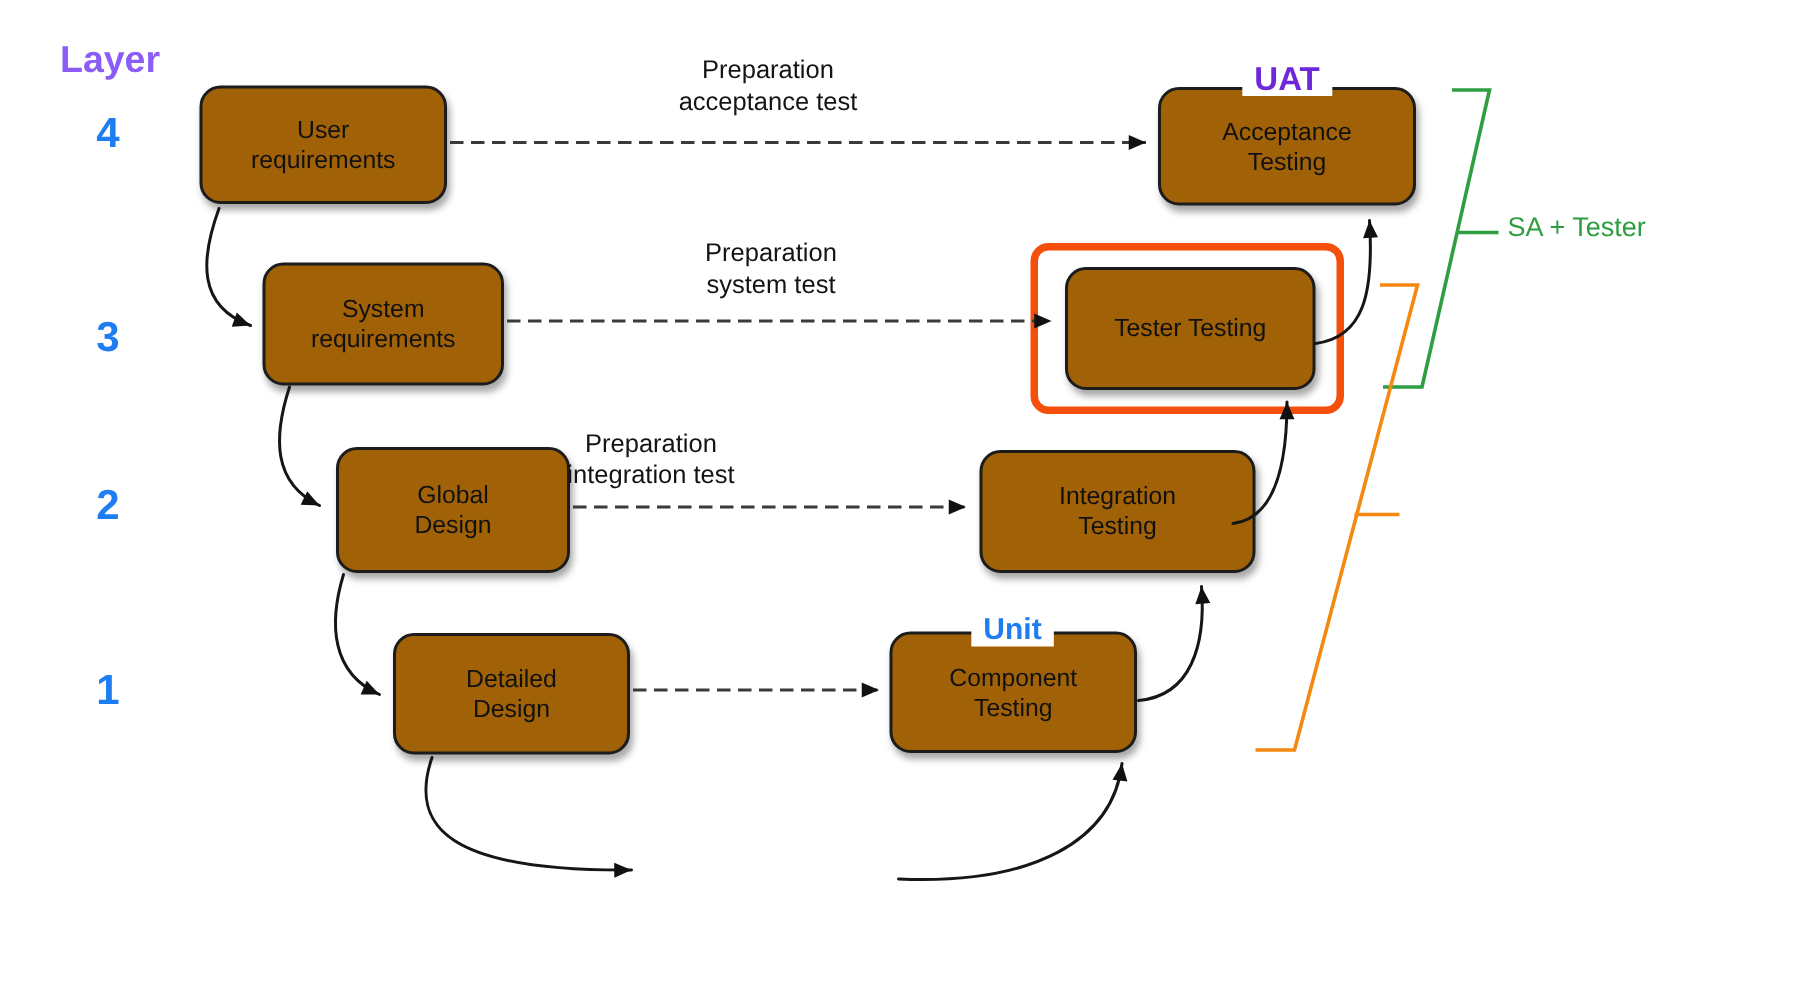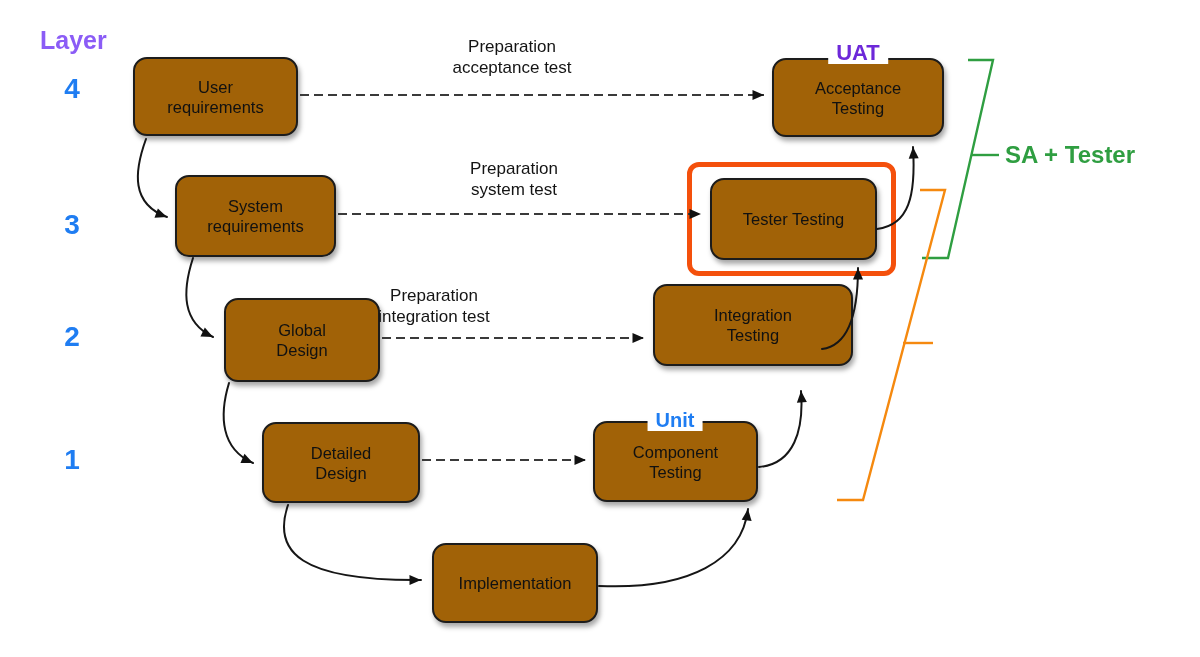--- a/index.html
+++ b/index.html
@@ -39,21 +39,21 @@
   .layer-title{
     position:absolute;z-index:3;left:40px;top:26px;
     color:#8b5cf6;font-size:25px;font-weight:bold;
   }
   .layer-num{
     position:absolute;z-index:3;left:54px;width:36px;text-align:center;
     color:#1f7df2;font-size:28px;font-weight:bold;
   }
   
   .role-label{
-    position:absolute;z-index:3;font-size:24px;font-weight:bold;white-space:nowrap;
+    position:absolute;z-index:3;font-size:18px;font-weight:normal;white-space:nowrap;
   }
   .role-green{color:#2f9e41;left:1005px;top:141px;}
   .role-orange{color:#f5890f;left:936px;top:329px;}
   svg.wires{position:absolute;left:0;top:0;z-index:4;pointer-events:none;}
 </style>
 </head>
 <body>
 
 <div class="stage">
 
@@ -110,28 +110,25 @@
 requirements</span>
   </div>
   <div class="box" style="left:224px;top:298px;width:156px;height:84px">
     <span class="lbl">Global
 Design</span>
   </div>
   <div class="box" style="left:262px;top:422px;width:158px;height:81px">
     <span class="lbl">Detailed
 Design</span>
   </div>
-  <div class="box" style="left:432px;top:543px;width:166px;height:80px">
-    <span class="lbl">Implementation</span>
-  </div>
   <div class="box" style="left:593px;top:421px;width:165px;height:81px">
     <span class="lbl">Component
 Testing</span>
   </div>
-  <div class="box" style="left:653px;top:284px;width:200px;height:82px">
+  <div class="box" style="left:653px;top:300px;width:184px;height:82px">
     <span class="lbl">Integration
 Testing</span>
   </div>
   <div class="box" style="left:710px;top:178px;width:167px;height:82px">
     <span class="lbl">Tester Testing</span>
   </div>
   <div class="box" style="left:772px;top:58px;width:172px;height:79px">
     <span class="lbl">Acceptance
 Testing</span>
   </div>

